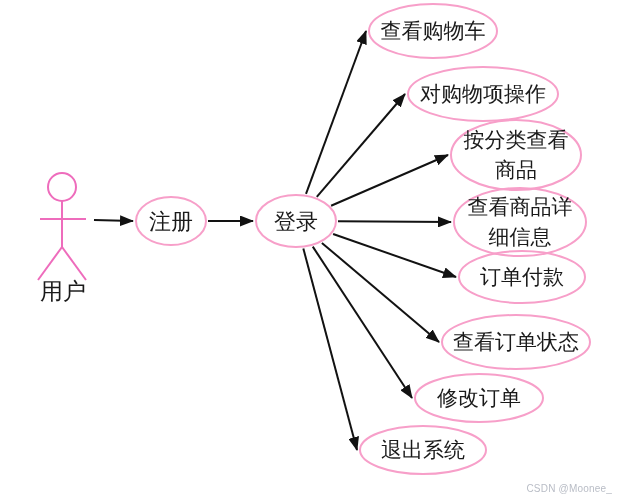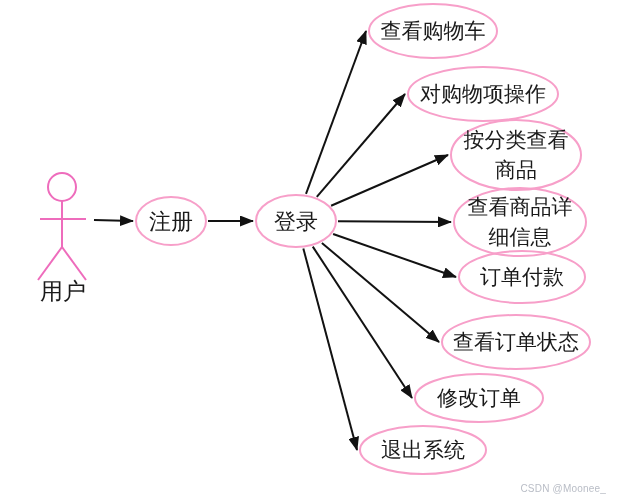--- a/index.html
+++ b/index.html
@@ -31,21 +31,21 @@
   }
   .node-label.primary { font-size: 22px; }
   .actor-part { fill: none; stroke-width: 2px; }
   .actor-label {
     font-family: "Liberation Sans", "DejaVu Sans", sans-serif;
     font-size: 23px;
     text-anchor: middle;
   }
   .watermark {
     position: absolute;
-    right: 18px;
+    right: 12px;
     top: 483px;
     font-size: 10px;
     letter-spacing: 0.2px;
     user-select: none;
   }
 </style>
 </head>
 <body>
 
 <div id="stage" style="background: rgb(255, 255, 255);">

